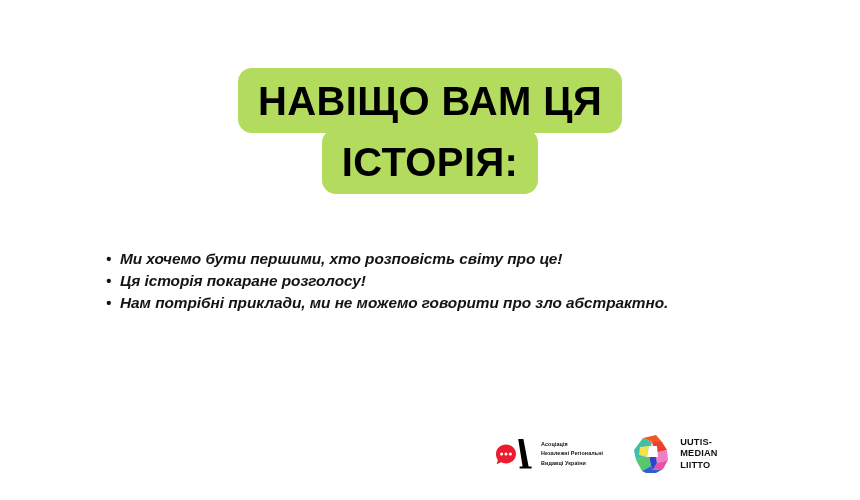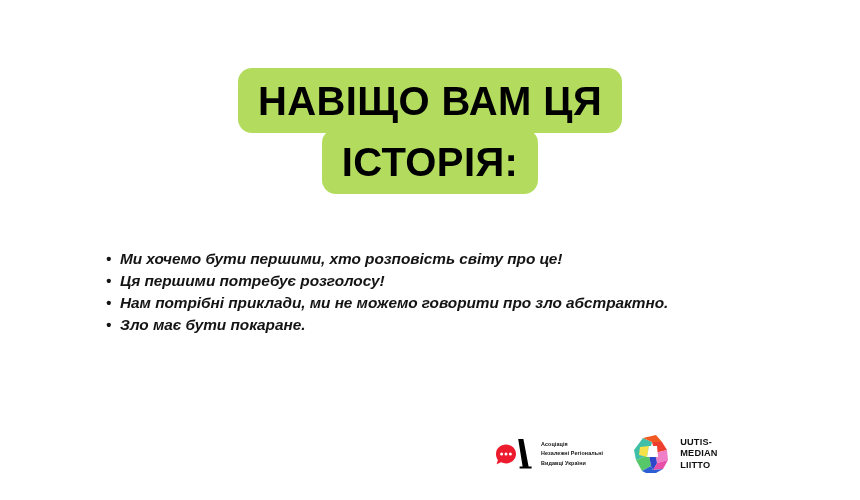--- a/index.html
+++ b/index.html
@@ -143,23 +143,22 @@
     <div class="title-line line1">
       <span class="hl">НАВІЩО ВАМ ЦЯ</span>
     </div>
     <div class="title-line line2">
       <span class="hl">ІСТОРІЯ:</span>
     </div>
   </div>
 
   <ul class="bullets">
     <li>Ми хочемо бути першими, хто розповість світу про це!</li>
-    <li>Ця першими потребує розголосу!</li>
+    <li>Ця історія покаране розголосу!</li>
     <li>Нам потрібні приклади, ми не можемо говорити про зло абстрактно.</li>
-    <li>Зло має бути покаране.</li>
   </ul>
 
   <div class="footer-logos">
 
     <div class="logo-anru">
       <div class="anru-mark">
         <svg width="40" height="36" viewBox="0 0 40 36">
           <path d="M2 18 C2 12.5 6.6 8.6 12 8.6 C17.4 8.6 22 12.5 22 18 C22 23.5 17.4 27.4 12 27.4 C10.2 27.4 8.5 27.0 7.1 26.3 L2.6 28.2 L3.9 24.1 C2.7 22.3 2 20.2 2 18 Z" fill="#ec1c2e"></path>
           <circle cx="7.6" cy="18" r="1.5" fill="#ffffff"></circle>
           <circle cx="12" cy="18" r="1.5" fill="#ffffff"></circle>

